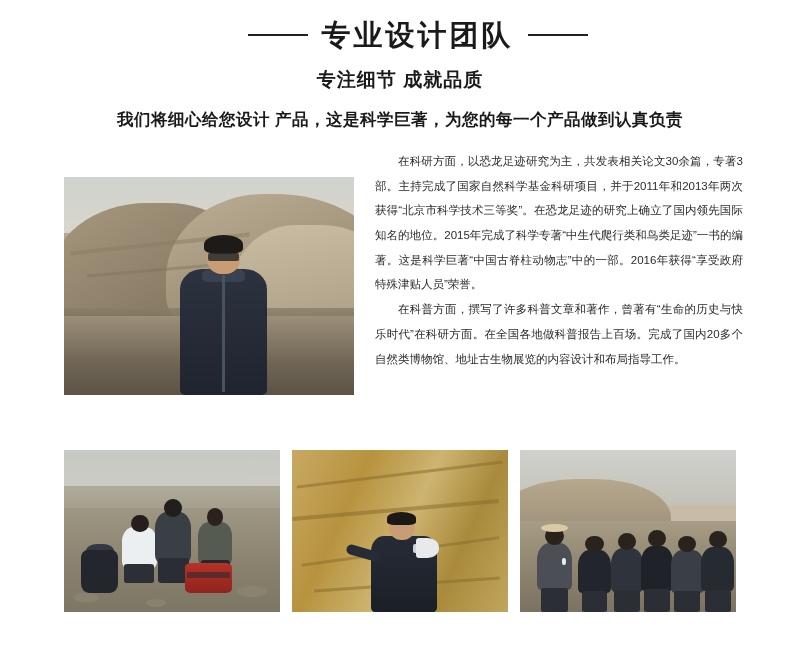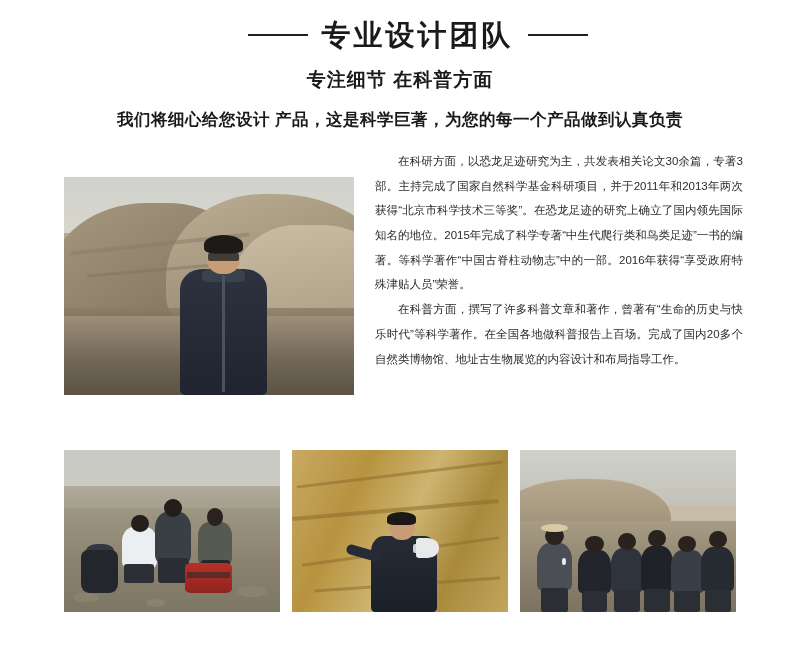--- a/index.html
+++ b/index.html
@@ -225,21 +225,21 @@
 <body>
 
 <div class="page">
 
   <div class="header">
     <div class="title-row">
       <span class="title-rule"></span>
       <div class="main-title">专业设计团队</div>
       <span class="title-rule"></span>
     </div>
-    <div class="sub-title">专注细节 在科普方面</div>
+    <div class="sub-title">专注细节 成就品质</div>
     <div class="tag-line">我们将细心给您设计 产品，这是科学巨著，为您的每一个产品做到认真负责</div>
   </div>
 
   <div class="bio-section">
 
     <div class="portrait">
       <div class="ph-canvas">
         <div class="pt-sky"></div>
         <div class="pt-hill1"></div>
         <div class="pt-hill2"></div>
@@ -253,22 +253,22 @@
           <div class="pt-collar"></div>
           <div class="pt-zip"></div>
           <div class="pt-head"></div>
           <div class="pt-hair"></div>
           <div class="pt-glass"></div>
         </div>
       </div>
     </div>
 
     <div class="bio-text">
-      <p>在科研方面，以恐龙足迹研究为主，共发表相关论文30余篇，专著3部。主持完成了国家自然科学基金科研项目，并于2011年和2013年两次获得“北京市科学技术三等奖”。在恐龙足迹的研究上确立了国内领先国际知名的地位。2015年完成了科学专著“中生代爬行类和鸟类足迹”一书的编著。等科学著作“中国古脊柱动物志”中的一部。2016年获得“享受政府特殊津贴人员”荣誉。</p>
-      <p>在科普方面，撰写了许多科普文章和著作，曾著有“生命的历史与快乐时代”等科学著作。在全国各地做科普报告上百场。完成了国内20多个自然类博物馆、地址古生物展览的内容设计和布局指导工作。</p>
+      <p>在科研方面，以恐龙足迹研究为主，共发表相关论文30余篇，专著3部。主持完成了国家自然科学基金科研项目，并于2011年和2013年两次获得“北京市科学技术三等奖”。在恐龙足迹的研究上确立了国内领先国际知名的地位。2015年完成了科学专著“中生代爬行类和鸟类足迹”一书的编著。这是科学巨著“中国古脊柱动物志”中的一部。2016年获得“享受政府特殊津贴人员”荣誉。</p>
+      <p>在科普方面，撰写了许多科普文章和著作，曾著有“生命的历史与快乐时代”在科研方面。在全国各地做科普报告上百场。完成了国内20多个自然类博物馆、地址古生物展览的内容设计和布局指导工作。</p>
     </div>
 
   </div>
 
   <div class="photo-strip">
 
     <div class="photo">
       <div class="ph-canvas">
         <div class="p1-sky"></div>
         <div class="p1-far"></div>

